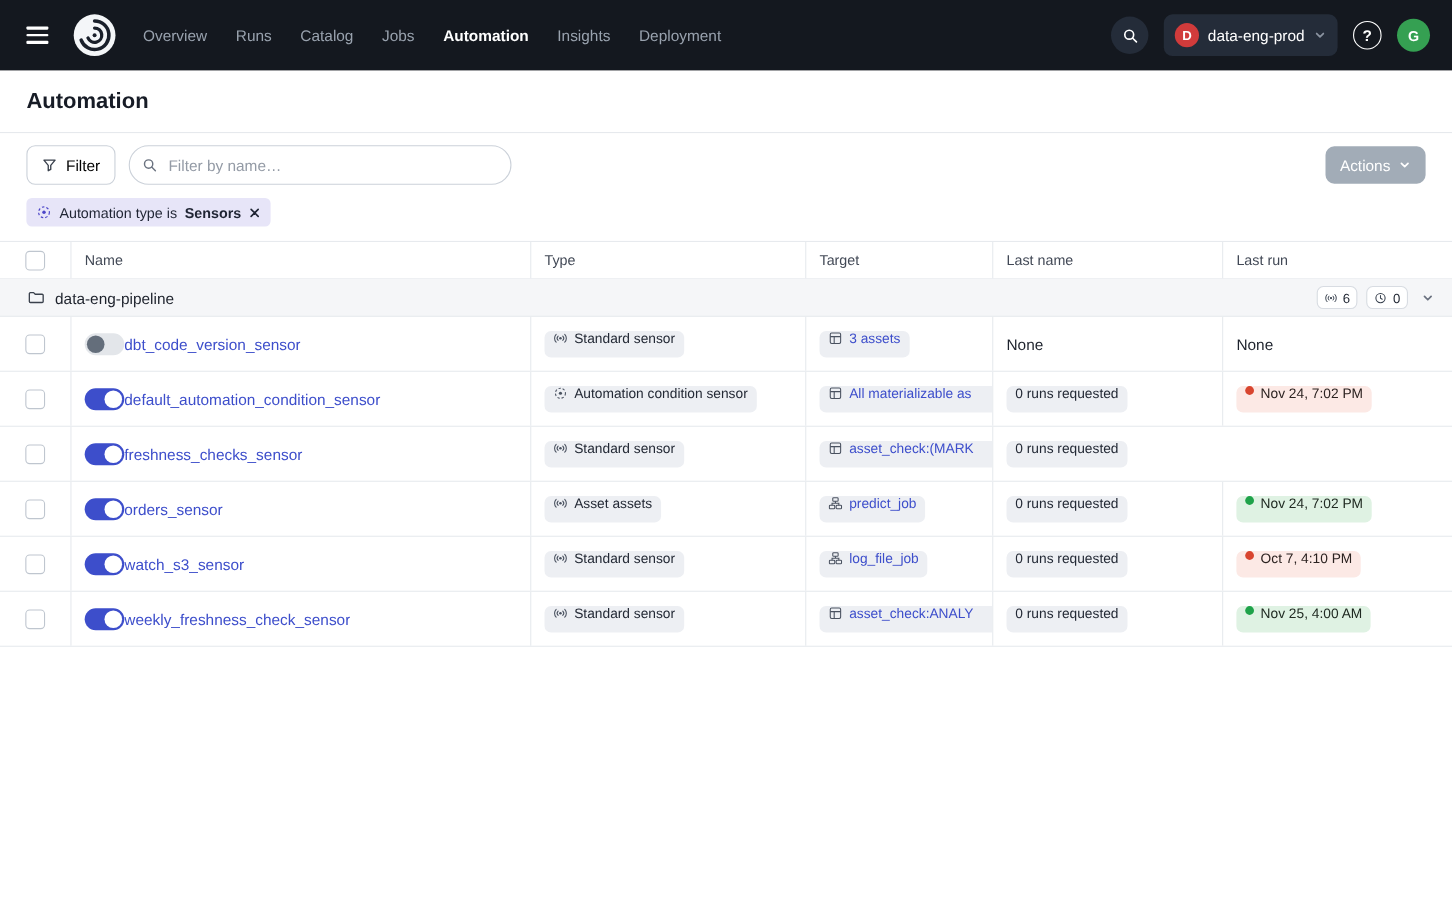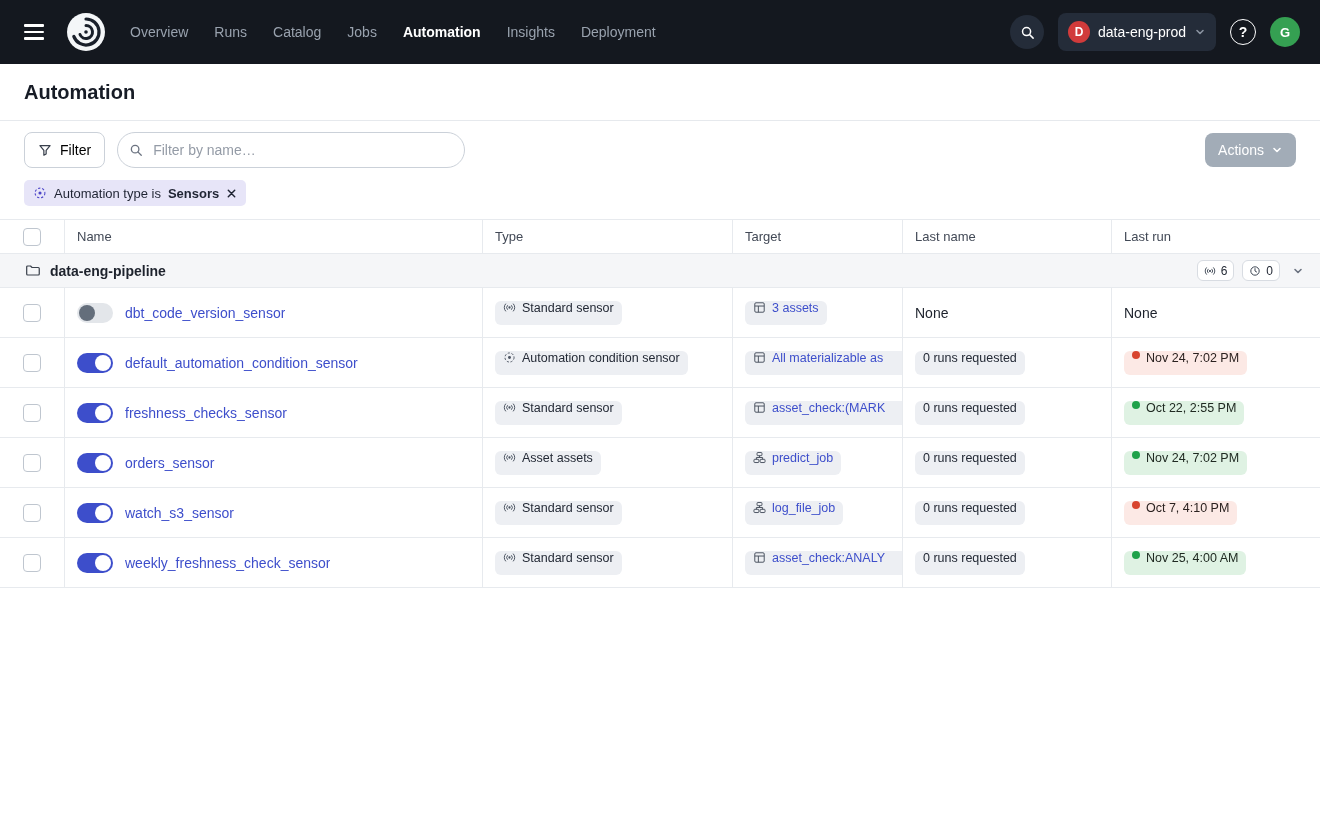--- a/index.html
+++ b/index.html
@@ -51,31 +51,31 @@
   
   .tgrid{display:grid;grid-template-columns:64px 418px 250px 170px 209px 1fr;align-items:center}
   .thead{height:34px;border-bottom:1px solid var(--border);font-size:13px;color:#424956}
   .hcell{padding:0 12px;height:100%;display:flex;align-items:center}
   .hcell + .hcell{border-left:1px solid var(--border)}
   .hcell.center{justify-content:center;padding:0}
   .checkbox{width:18px;height:18px;border:1.5px solid #BFC6CF;border-radius:4px;display:inline-block;background:#fff;cursor:pointer}
   
   .group-row{height:34px;display:flex;align-items:center;background:#F5F6F8;border-bottom:1px solid var(--border);padding:0 16px 0 25px;gap:10px}
   .folder{display:flex;color:#3A414C}
-  .group-name{font-weight:700;font-size:14px;color:#1D222C}
+  .group-name{font-weight:400;font-size:14px;color:#1D222C}
   .group-right{margin-left:auto;display:flex;align-items:center;gap:8px}
   .count-badge{display:inline-flex;align-items:center;gap:5px;background:#fff;border:1px solid #D8DCE2;border-radius:6px;height:21px;padding:0 6px;font-size:12px;color:#232935}
   .count-badge .cicon{display:flex;color:#3A4350}
   .group-caret{display:flex;color:#6B7280;cursor:pointer;margin-left:4px}
   
   .trow{height:50px;border-bottom:1px solid var(--border)}
   .cell{padding:0 12px;display:flex;align-items:center;height:100%;min-width:0}
   .cell + .cell{border-left:1px solid var(--border)}
   .c-check{justify-content:center;padding:0}
-  .c-name{gap:12px}
+  .c-name{}
   .name-link{color:var(--accent);font-size:14px;cursor:pointer;white-space:nowrap;overflow:hidden;text-overflow:ellipsis}
   .plain-text{font-size:14px;color:#1D222C}
   .toggle{position:relative;width:36px;height:20px;border-radius:10px;flex:none;cursor:pointer}
   .toggle .knob{position:absolute;top:2px;width:16px;height:16px;border-radius:50%}
   .toggle.off{background:#E3E6EA}
   .toggle.off .knob{left:2px;background:#646E7B}
   .toggle.on{background:var(--accent)}
   .toggle.on .knob{right:2px;background:#fff}
   .pill{display:inline-flex;gap:6px;height:24px;padding:0 8px;border-radius:6px;background:var(--pill-bg);font-size:12.5px;color:#232935;white-space:nowrap;max-width:100%}
   .pill .picon{display:flex;color:#4A5260;flex:none}
@@ -348,26 +348,20 @@
               </svg>
             </span>
             <span class="pill-label">asset_check:(MARK</span>
           </span>
         </div>
         <div class="cell c-tick">
           <span class="pill">
             <span class="pill-label">0 runs requested</span>
           </span>
         </div>
-        <div class="cell c-run">
-          <span class="pill success">
-            <span class="dot success"></span>
-            <span class="pill-label">Oct 22, 2:55 PM</span>
-          </span>
-        </div>
       </div>
       <div class="tgrid trow">
         <div class="cell c-check">
           <span class="checkbox"></span>
         </div>
         <div class="cell c-name">
           <span class="toggle on">
             <span class="knob"></span>
           </span>
           <span class="name-link">orders_sensor</span>

